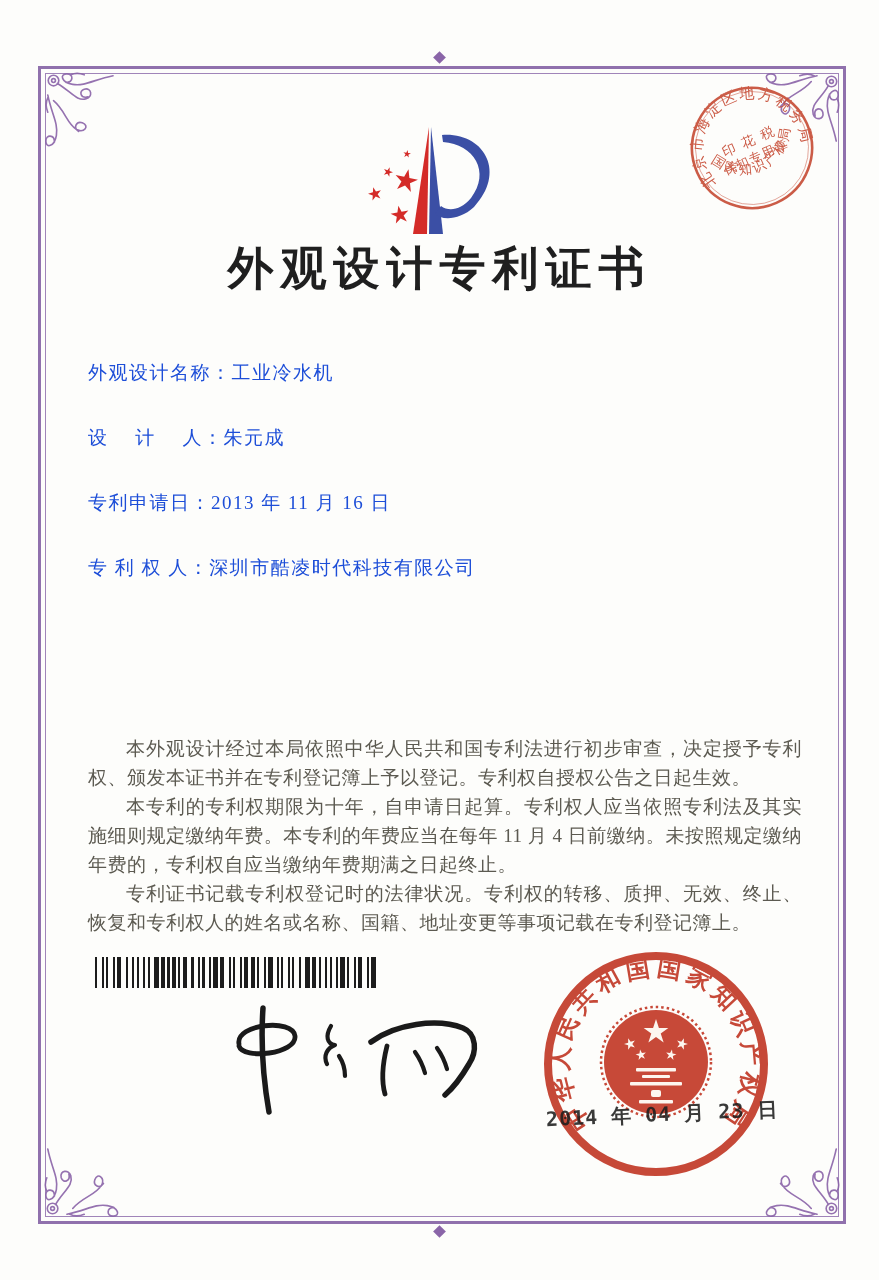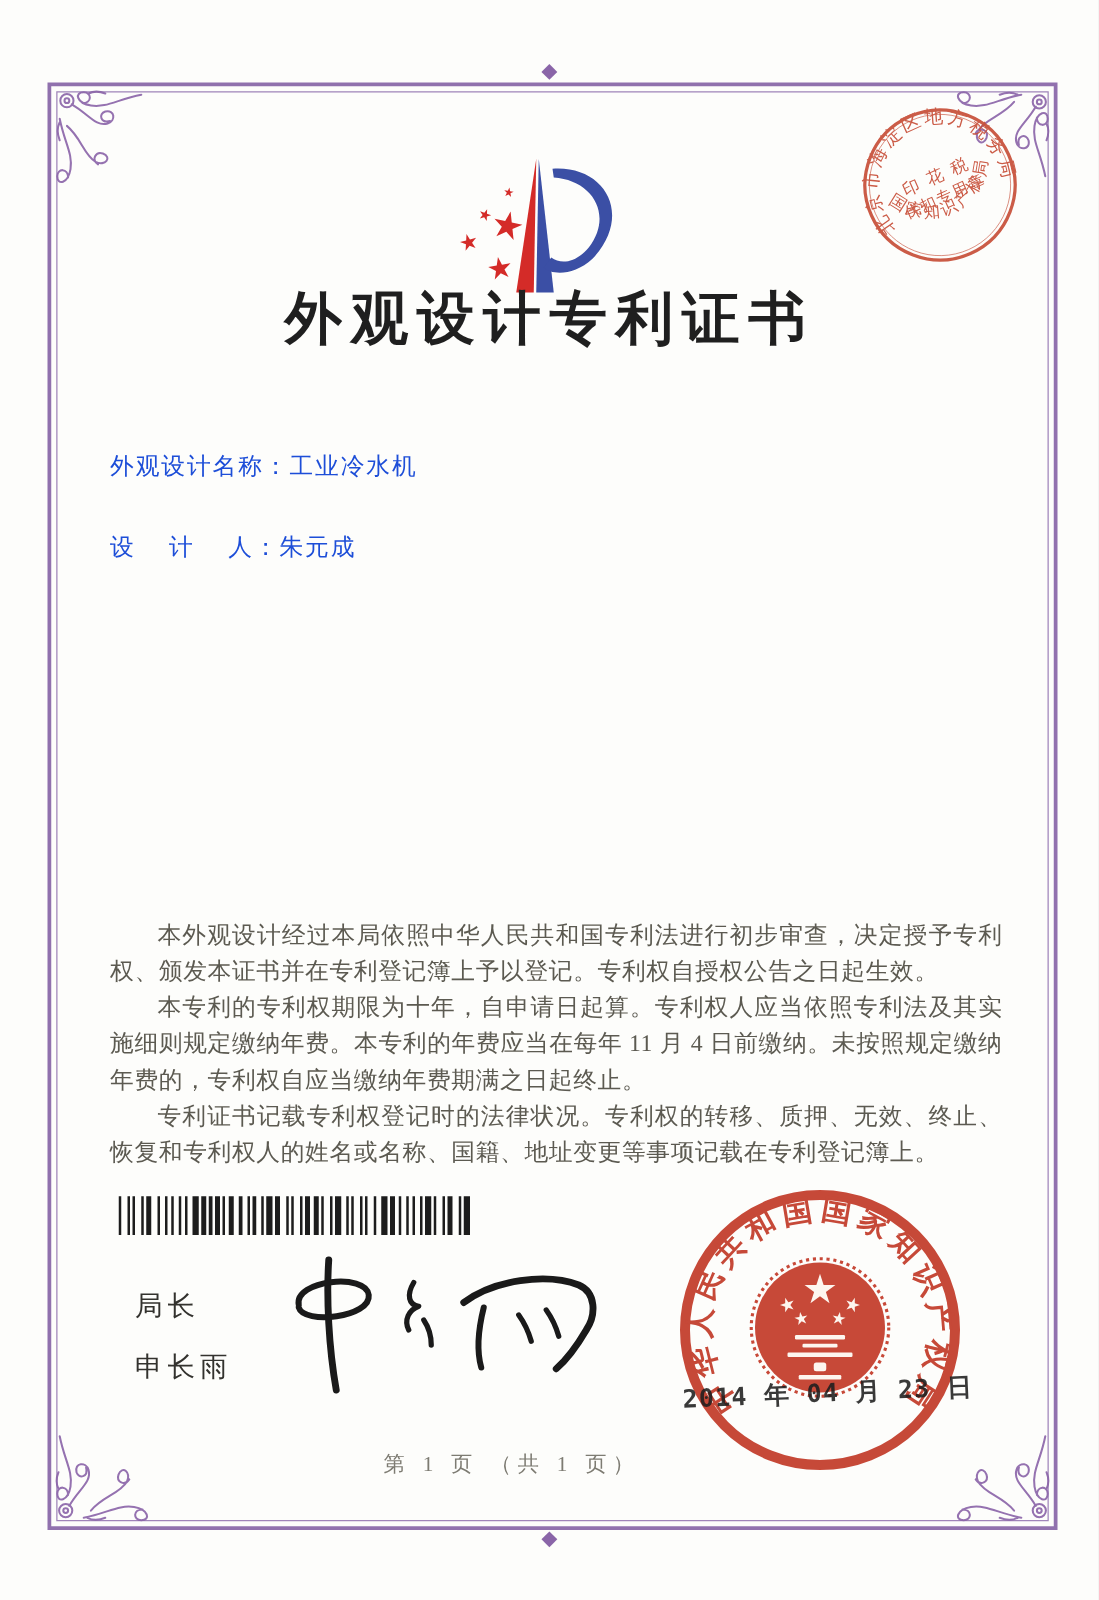--- a/index.html
+++ b/index.html
@@ -30,21 +30,21 @@
   .eo-top { top:53px; } .eo-bottom { bottom:44px; }
 
   
   .cert-number {
     position:absolute; left:86px; top:110px;
     font-size:19px; letter-spacing:3px; color:#8d8b82;
   }
   .logo { position:absolute; left:358px; top:122px; width:164px; height:122px; }
   .tax-stamp { position:absolute; left:686px; top:82px; width:132px; height:132px; opacity:.93; }
   .title {
-    position:absolute; left:0; right:0; top:224px; text-align:center;
+    position:absolute; left:0; right:0; top:238px; text-align:center;
     font-size:46px; font-weight:bold; letter-spacing:7px; color:#1f1f1f;
   }
 
   
   .fields { position:absolute; left:88px; top:360px; width:700px; }
   .field-row { height:65px; font-size:19px; color:#1d4ed8; letter-spacing:1.5px; }
 
   
   .body-text {
     position:absolute; left:88px; top:734px; width:714px;
@@ -171,20 +171,26 @@
 
   <div class="title">外观设计专利证书</div>
 
   <div class="fields">
     <div class="field-row">
       <span>外观设计名称：</span><span>工业冷水机</span>
     </div>
     <div class="field-row">
       <span>设　 计　 人：</span><span>朱元成</span>
     </div>
+    <div class="field-row">
+      <span>专利申请日：</span><span>2013 年 11 月 16 日</span>
+    </div>
+    <div class="field-row">
+      <span>专 利 权 人：</span><span>深圳市酷凌时代科技有限公司</span>
+    </div>
   </div>
 
   <div class="body-text">
     <p>本外观设计经过本局依照中华人民共和国专利法进行初步审查，决定授予专利权、颁发本证书并在专利登记簿上予以登记。专利权自授权公告之日起生效。</p>
     <p>本专利的专利权期限为十年，自申请日起算。专利权人应当依照专利法及其实施细则规定缴纳年费。本专利的年费应当在每年 11 月 4 日前缴纳。未按照规定缴纳年费的，专利权自应当缴纳年费期满之日起终止。</p>
     <p>专利证书记载专利权登记时的法律状况。专利权的转移、质押、无效、终止、恢复和专利权人的姓名或名称、国籍、地址变更等事项记载在专利登记簿上。</p>
   </div>
 
   <div class="barcode">
       <div class="bar" style="width: 2.2px;"></div>
@@ -275,24 +281,20 @@
       <div class="gap" style="width: 4.4px;"></div>
       <div class="bar" style="width: 2.2px;"></div>
       <div class="gap" style="width: 2.2px;"></div>
       <div class="bar" style="width: 4.4px;"></div>
       <div class="gap" style="width: 4.4px;"></div>
       <div class="bar" style="width: 2.2px;"></div>
       <div class="gap" style="width: 2.2px;"></div>
       <div class="bar" style="width: 4.4px;"></div>
     </div>
 
-  <div class="signer">
-    <div>局长</div>
-    <div class="signer-name">申长雨</div>
-  </div>
 
   <svg class="signature-svg" viewBox="0 0 280 122">
     <g stroke="#1a1a1a" fill="none" stroke-linecap="round" stroke-linejoin="round">
       <path d="M48,10 C46,40 48,80 54,114" stroke-width="5.5"></path>
       <path d="M24,46 C20,26 78,20 80,38 C82,56 28,62 24,48" stroke-width="4.8"></path>
       <path d="M116,28 C110,38 112,46 120,47 C112,50 108,58 112,66" stroke-width="4.2"></path>
       <path d="M124,58 C128,64 130,71 130,78" stroke-width="4.2"></path>
       <path d="M172,48 C168,64 166,82 170,96" stroke-width="4.8"></path>
       <path d="M156,44 C180,26 222,20 248,30 C262,36 262,54 254,66 C247,78 238,90 230,97" stroke-width="5.5"></path>
       <path d="M200,54 C205,61 208,68 210,75" stroke-width="4.2"></path>
@@ -318,15 +320,14 @@
         <rect x="-20" y="4" width="40" height="3.5" rx="1"></rect>
         <rect x="-14" y="11" width="28" height="3" rx="1"></rect>
         <rect x="-26" y="18" width="52" height="3.5" rx="1"></rect>
         <rect x="-5" y="26" width="10" height="7" rx="2"></rect>
         <rect x="-17" y="36" width="34" height="3.5" rx="1"></rect>
       </g>
     </g>
   </svg>
   <div class="seal-date">2014 年 04 月 23 日</div>
 
-  <div class="footer">第 1 页 （共 1 页）</div>
 
 </div>
 
 </body></html>

